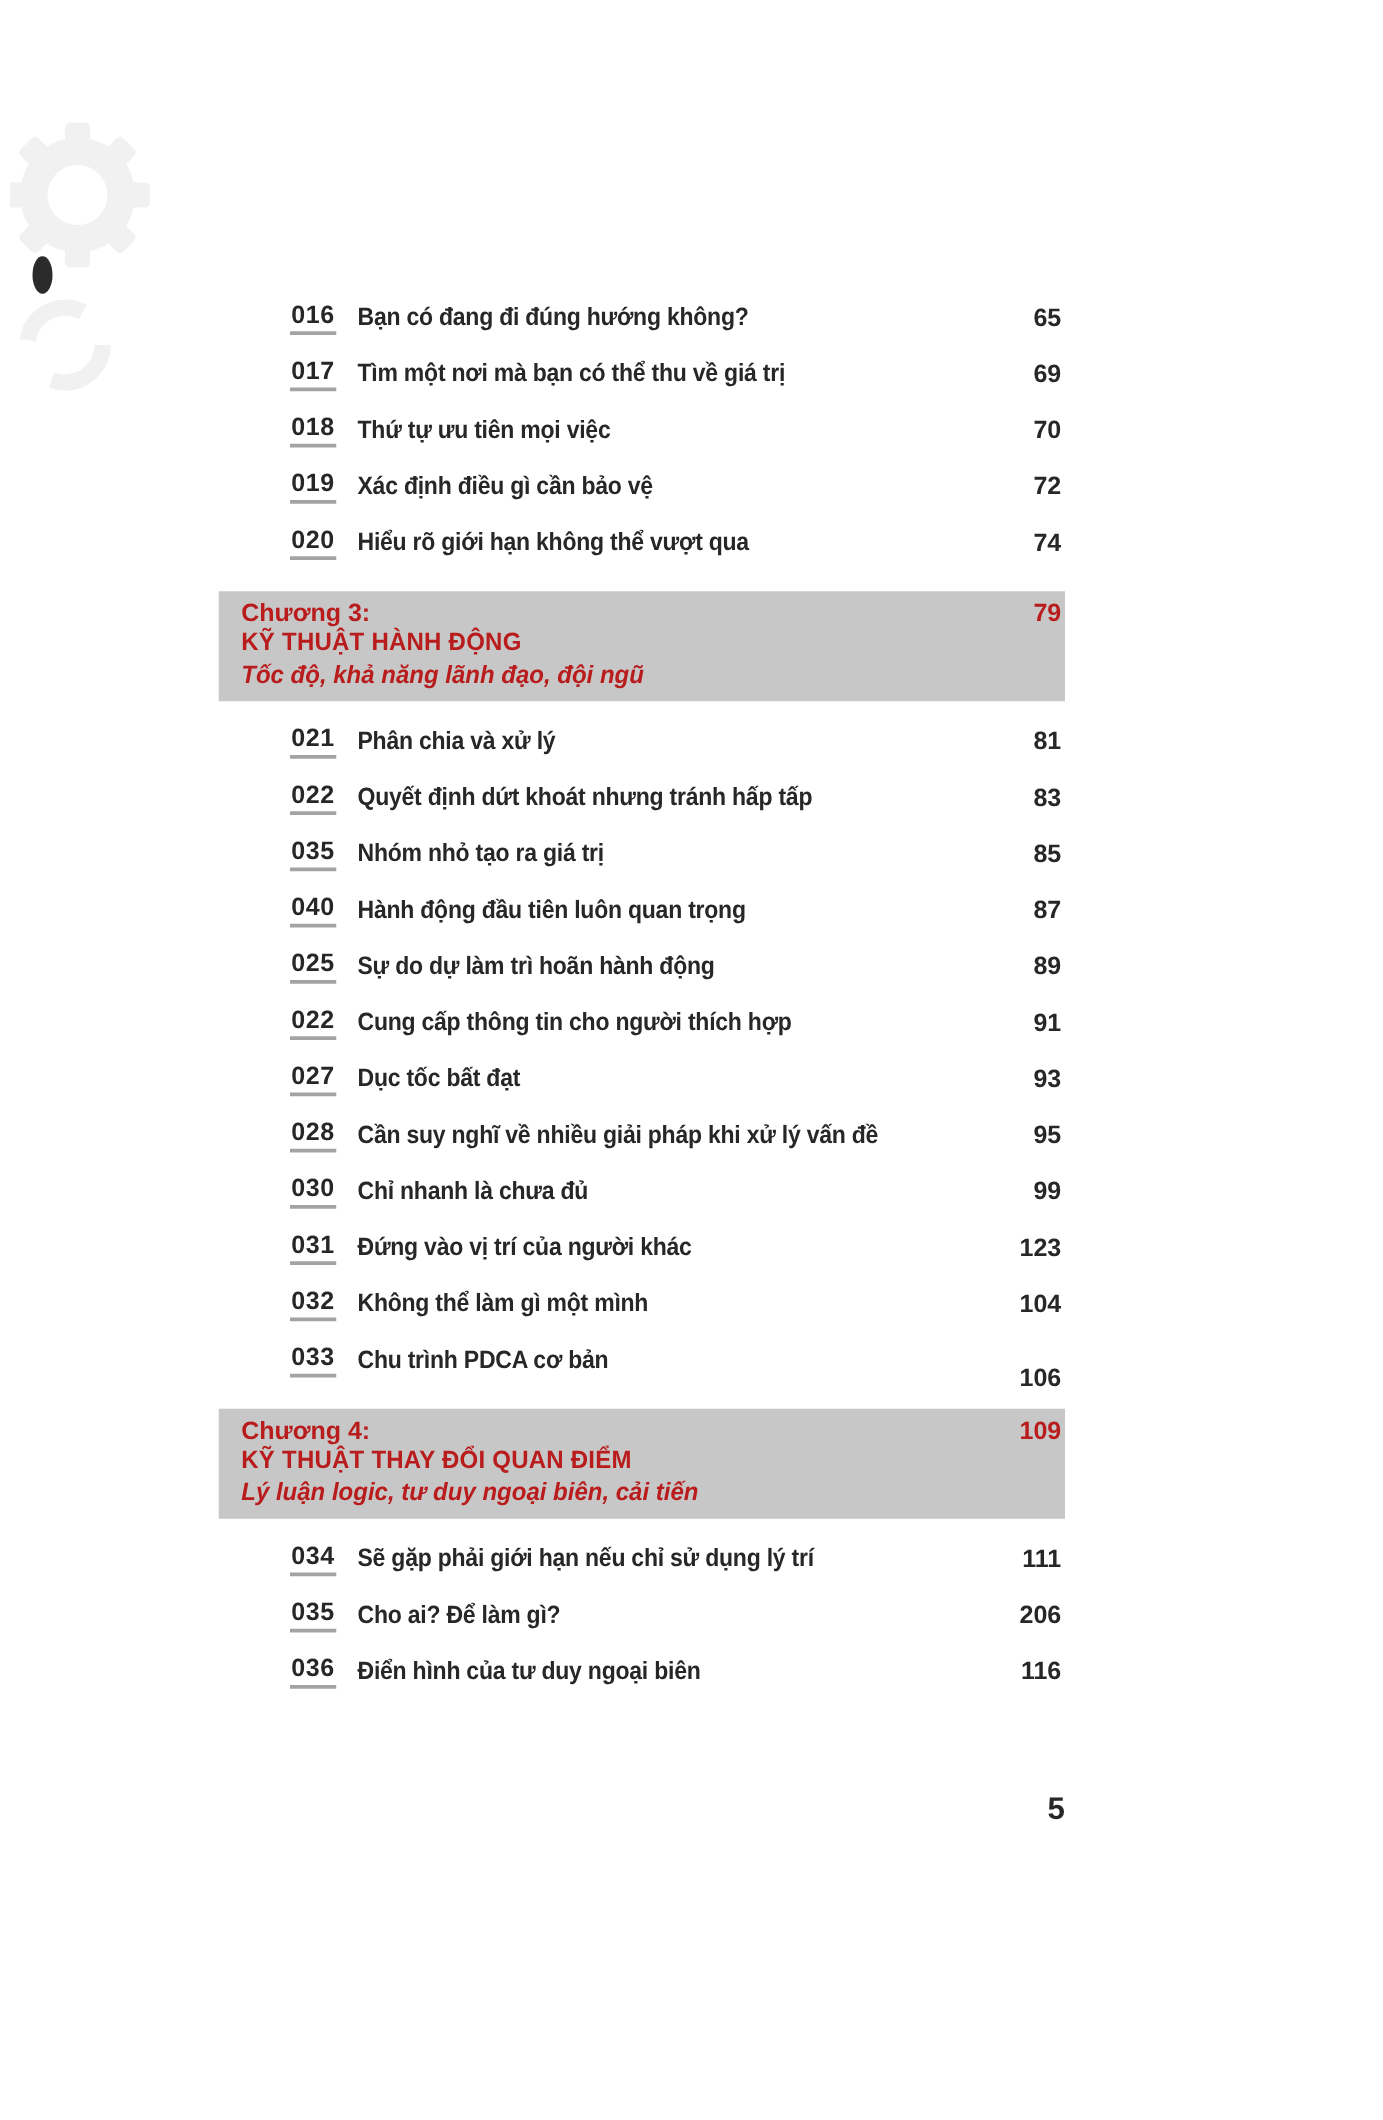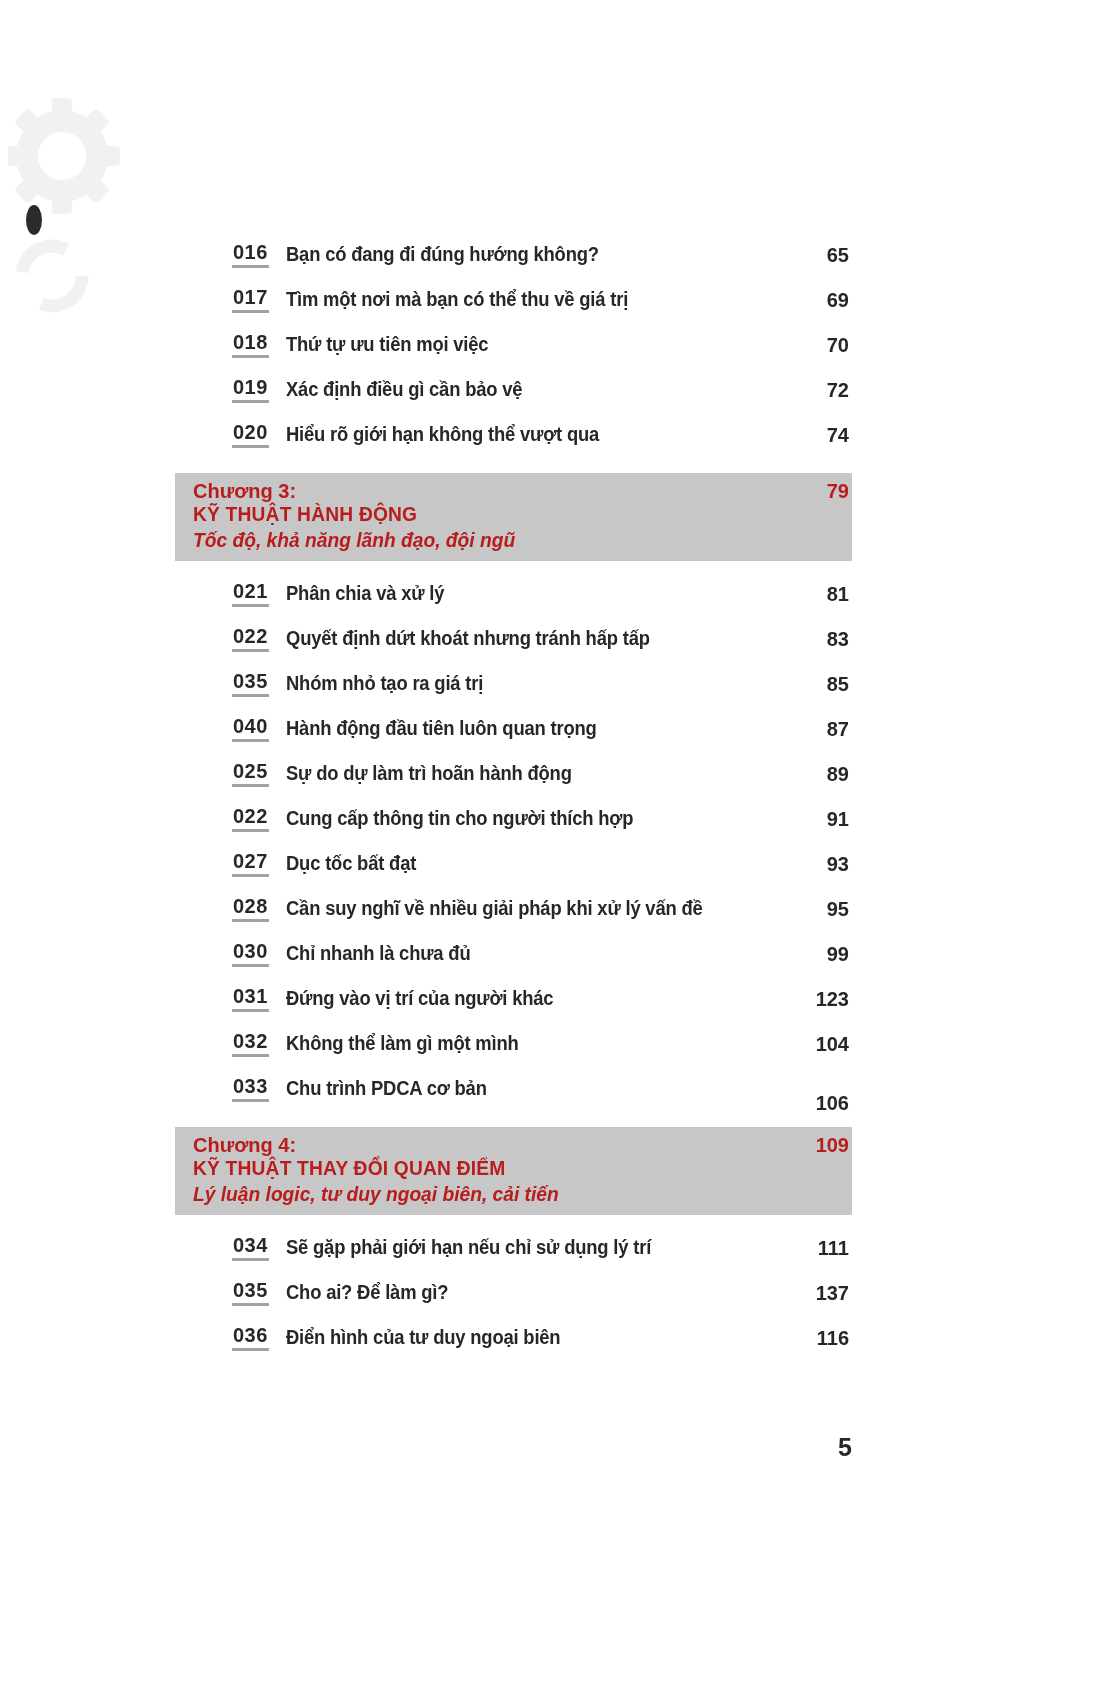--- a/index.html
+++ b/index.html
@@ -222,21 +222,21 @@
     <div class="group">
 
     <div class="entry">
         <span class="num">034</span>
         <span class="title">Sẽ gặp phải giới hạn nếu chỉ sử dụng lý trí</span>
         <span class="pg">111</span>
       </div>
         <div class="entry">
         <span class="num">035</span>
         <span class="title">Cho ai? Để làm gì?</span>
-        <span class="pg">137</span>
+        <span class="pg">206</span>
       </div>
         <div class="entry">
         <span class="num">036</span>
         <span class="title">Điển hình của tư duy ngoại biên</span>
         <span class="pg">116</span>
       </div>
       </div>
 
   </div>
 

